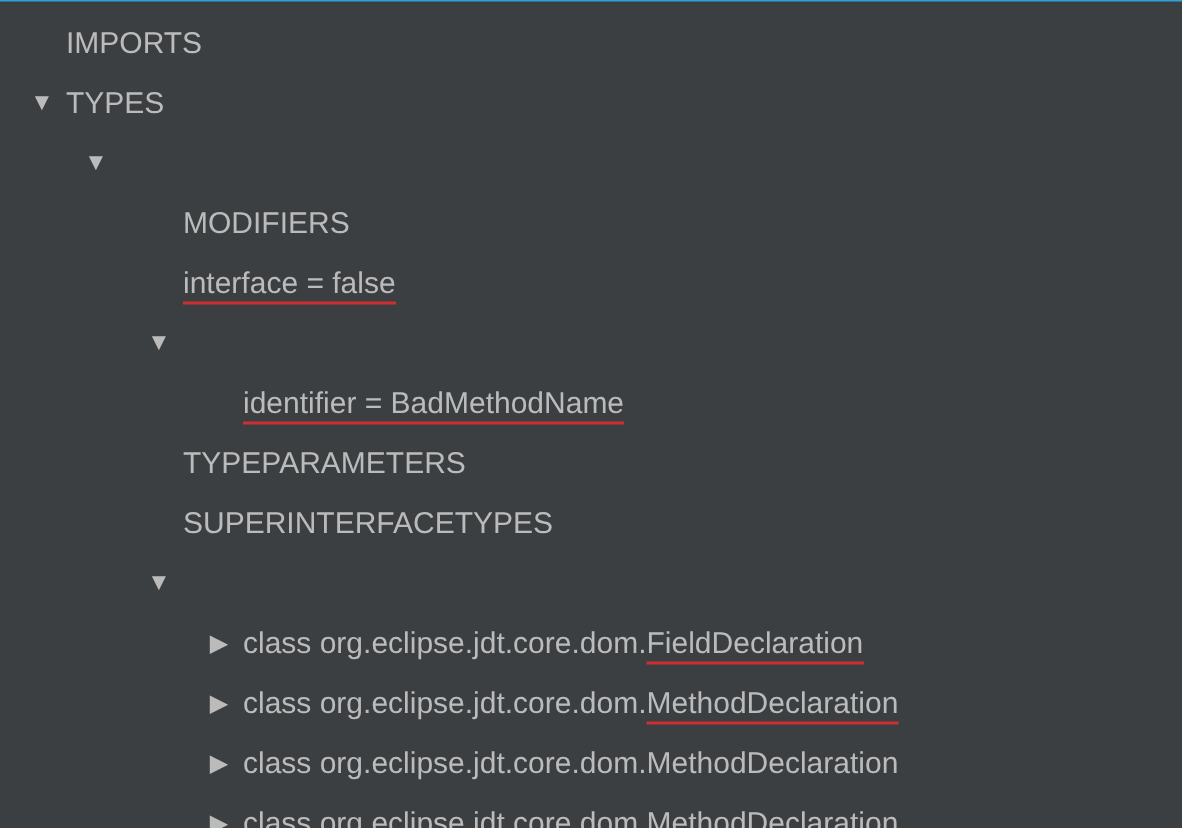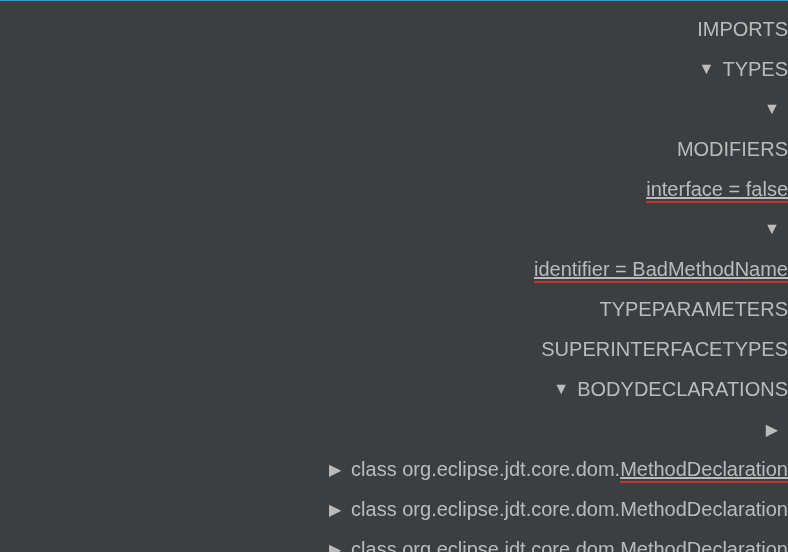--- a/index.html
+++ b/index.html
@@ -12,45 +12,44 @@
     height: 552px;
     overflow: hidden;
     border-top: 1px solid #2aa3d8;
     padding-top: 8px;
   }
   .row {
     display: flex;
     align-items: center;
     height: 40px;
     white-space: nowrap;
-    justify-content: flex-end;
   }
   .indent-0 { padding-left: 18px; }
   .indent-1 { padding-left: 54px; }
-  .indent-2 { padding-left: 40px; }
-  .indent-3 { }
+  .indent-2 { padding-left: 96px; }
+  .indent-3 { padding-left: 136px; }
   .arrow {
     display: inline-block;
     width: 20px;
     text-align: center;
     color: #bbbbbb;
     font-size: 16px;
     margin-right: 6px;
   }
   .noarrow { display:inline-block; width:26px; }
   .label { position: relative; display: inline-block; }
   .underline-red {
     position: absolute;
     left: 0;
     right: 0;
     bottom: -2px;
     height: 2px;
     background: #cc3030;
   }
-  .ul-wrap { position: relative; display:inline-block;text-decoration:underline; }
+  .ul-wrap { position: relative; display:inline-block; }
   .ul-wrap .underline-red { bottom: -2px; }
 </style>
 </head>
 <body>
 
 <div class="row indent-0">
   <span class="noarrow"></span>
   <span class="label">IMPORTS</span>
 </div>
 
@@ -93,25 +92,27 @@
   <span class="label">TYPEPARAMETERS</span>
 </div>
 
 <div class="row indent-2">
   <span class="noarrow"></span>
   <span class="label">SUPERINTERFACETYPES</span>
 </div>
 
 <div class="row indent-2">
   <span class="arrow">▼</span>
-  <span class="label">BODYDECLARATIONS</span>
 </div>
 
 <div class="row indent-3">
   <span class="arrow">▶</span>
+  <span class="label">
+    <span>class org.eclipse.jdt.core.dom.</span><span class="ul-wrap"><span>FieldDeclaration</span><span class="underline-red"></span></span>
+  </span>
 </div>
 
 <div class="row indent-3">
   <span class="arrow">▶</span>
   <span class="label">
     <span>class org.eclipse.jdt.core.dom.</span><span class="ul-wrap"><span>MethodDeclaration</span><span class="underline-red"></span></span>
   </span>
 </div>
 
 <div class="row indent-3">

